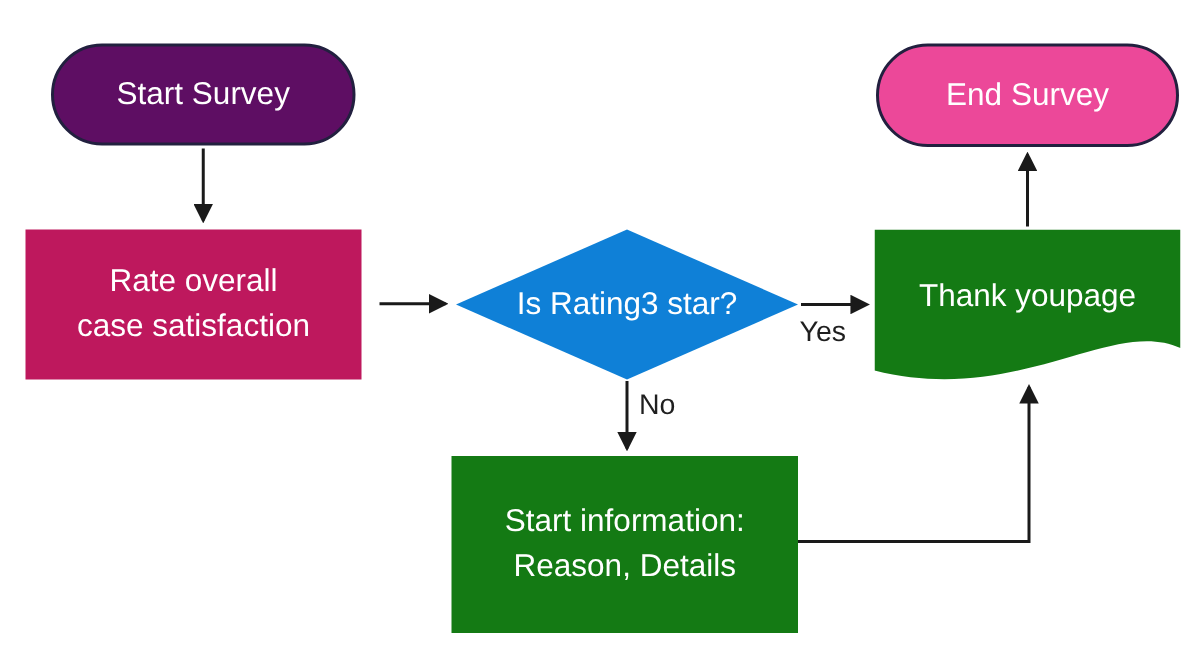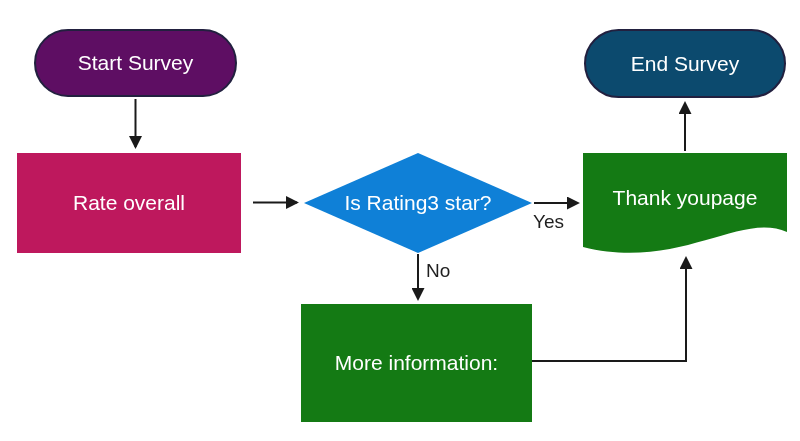--- a/index.html
+++ b/index.html
@@ -84,45 +84,47 @@
     <line class="edge" x1="685" y1="151" x2="685" y2="103" marker-end="url(#arrowhead)"></line>
   </svg>
 
   <div class="node terminator" style="left: 34px; top: 29px; width: 203px; height: 68px; background-color: rgb(94, 14, 99);">
     <span>Start Survey</span>
   </div>
 
   <div class="node" style="left: 17px; top: 153px; width: 224px; height: 100px; background-color: #be185d;">
     <span>
       <span style="display:block">Rate overall</span>
+      <span style="display:block">case satisfaction</span>
     </span>
   </div>
 
   <svg class="shape-svg" style="left:303px; top:152px;" width="230" height="102" viewBox="0 0 230 102" xmlns="http://www.w3.org/2000/svg">
     <polygon points="115,1 229,51 115,101 1,51" fill="#0f80d7"></polygon>
   </svg>
   <div class="overlay-label" style="left:303px; top:152px; width:230px; height:102px;">
     <span>Is Rating</span>
     <span>3 star?</span>
   </div>
 
   <svg class="shape-svg" style="left:583px; top:153px;" width="204" height="106" viewBox="0 0 204 106" xmlns="http://www.w3.org/2000/svg">
     <path d="M0,0 L204,0 L204,79 C158,58 96,118 0,94 Z" fill="#147a14"></path>
   </svg>
   <div class="overlay-label" style="left:583px; top:153px; width:204px; height:90px;">
     <span>Thank you</span>
     <span>page</span>
   </div>
 
-  <div class="node terminator" style="left: 584px; top: 29px; width: 202px; height: 69px; background-color: #0c4a6e;">
+  <div class="node terminator" style="left: 584px; top: 29px; width: 202px; height: 69px; background-color: #ec4899;">
     <span>End Survey</span>
   </div>
 
   <div class="node" style="left: 301px; top: 304px; width: 231px; height: 118px; background-color: rgb(20, 122, 20);">
     <span>
-      <span style="display:block">More information:</span>
+      <span style="display:block">Start information:</span>
+      <span style="display:block">Reason, Details</span>
     </span>
   </div>
 
   <div class="edge-label" style="left:533px; top:211px;">Yes</div>
   <div class="edge-label" style="left:426px; top:260px;">No</div>
 
 </div>
 
 </body></html>

